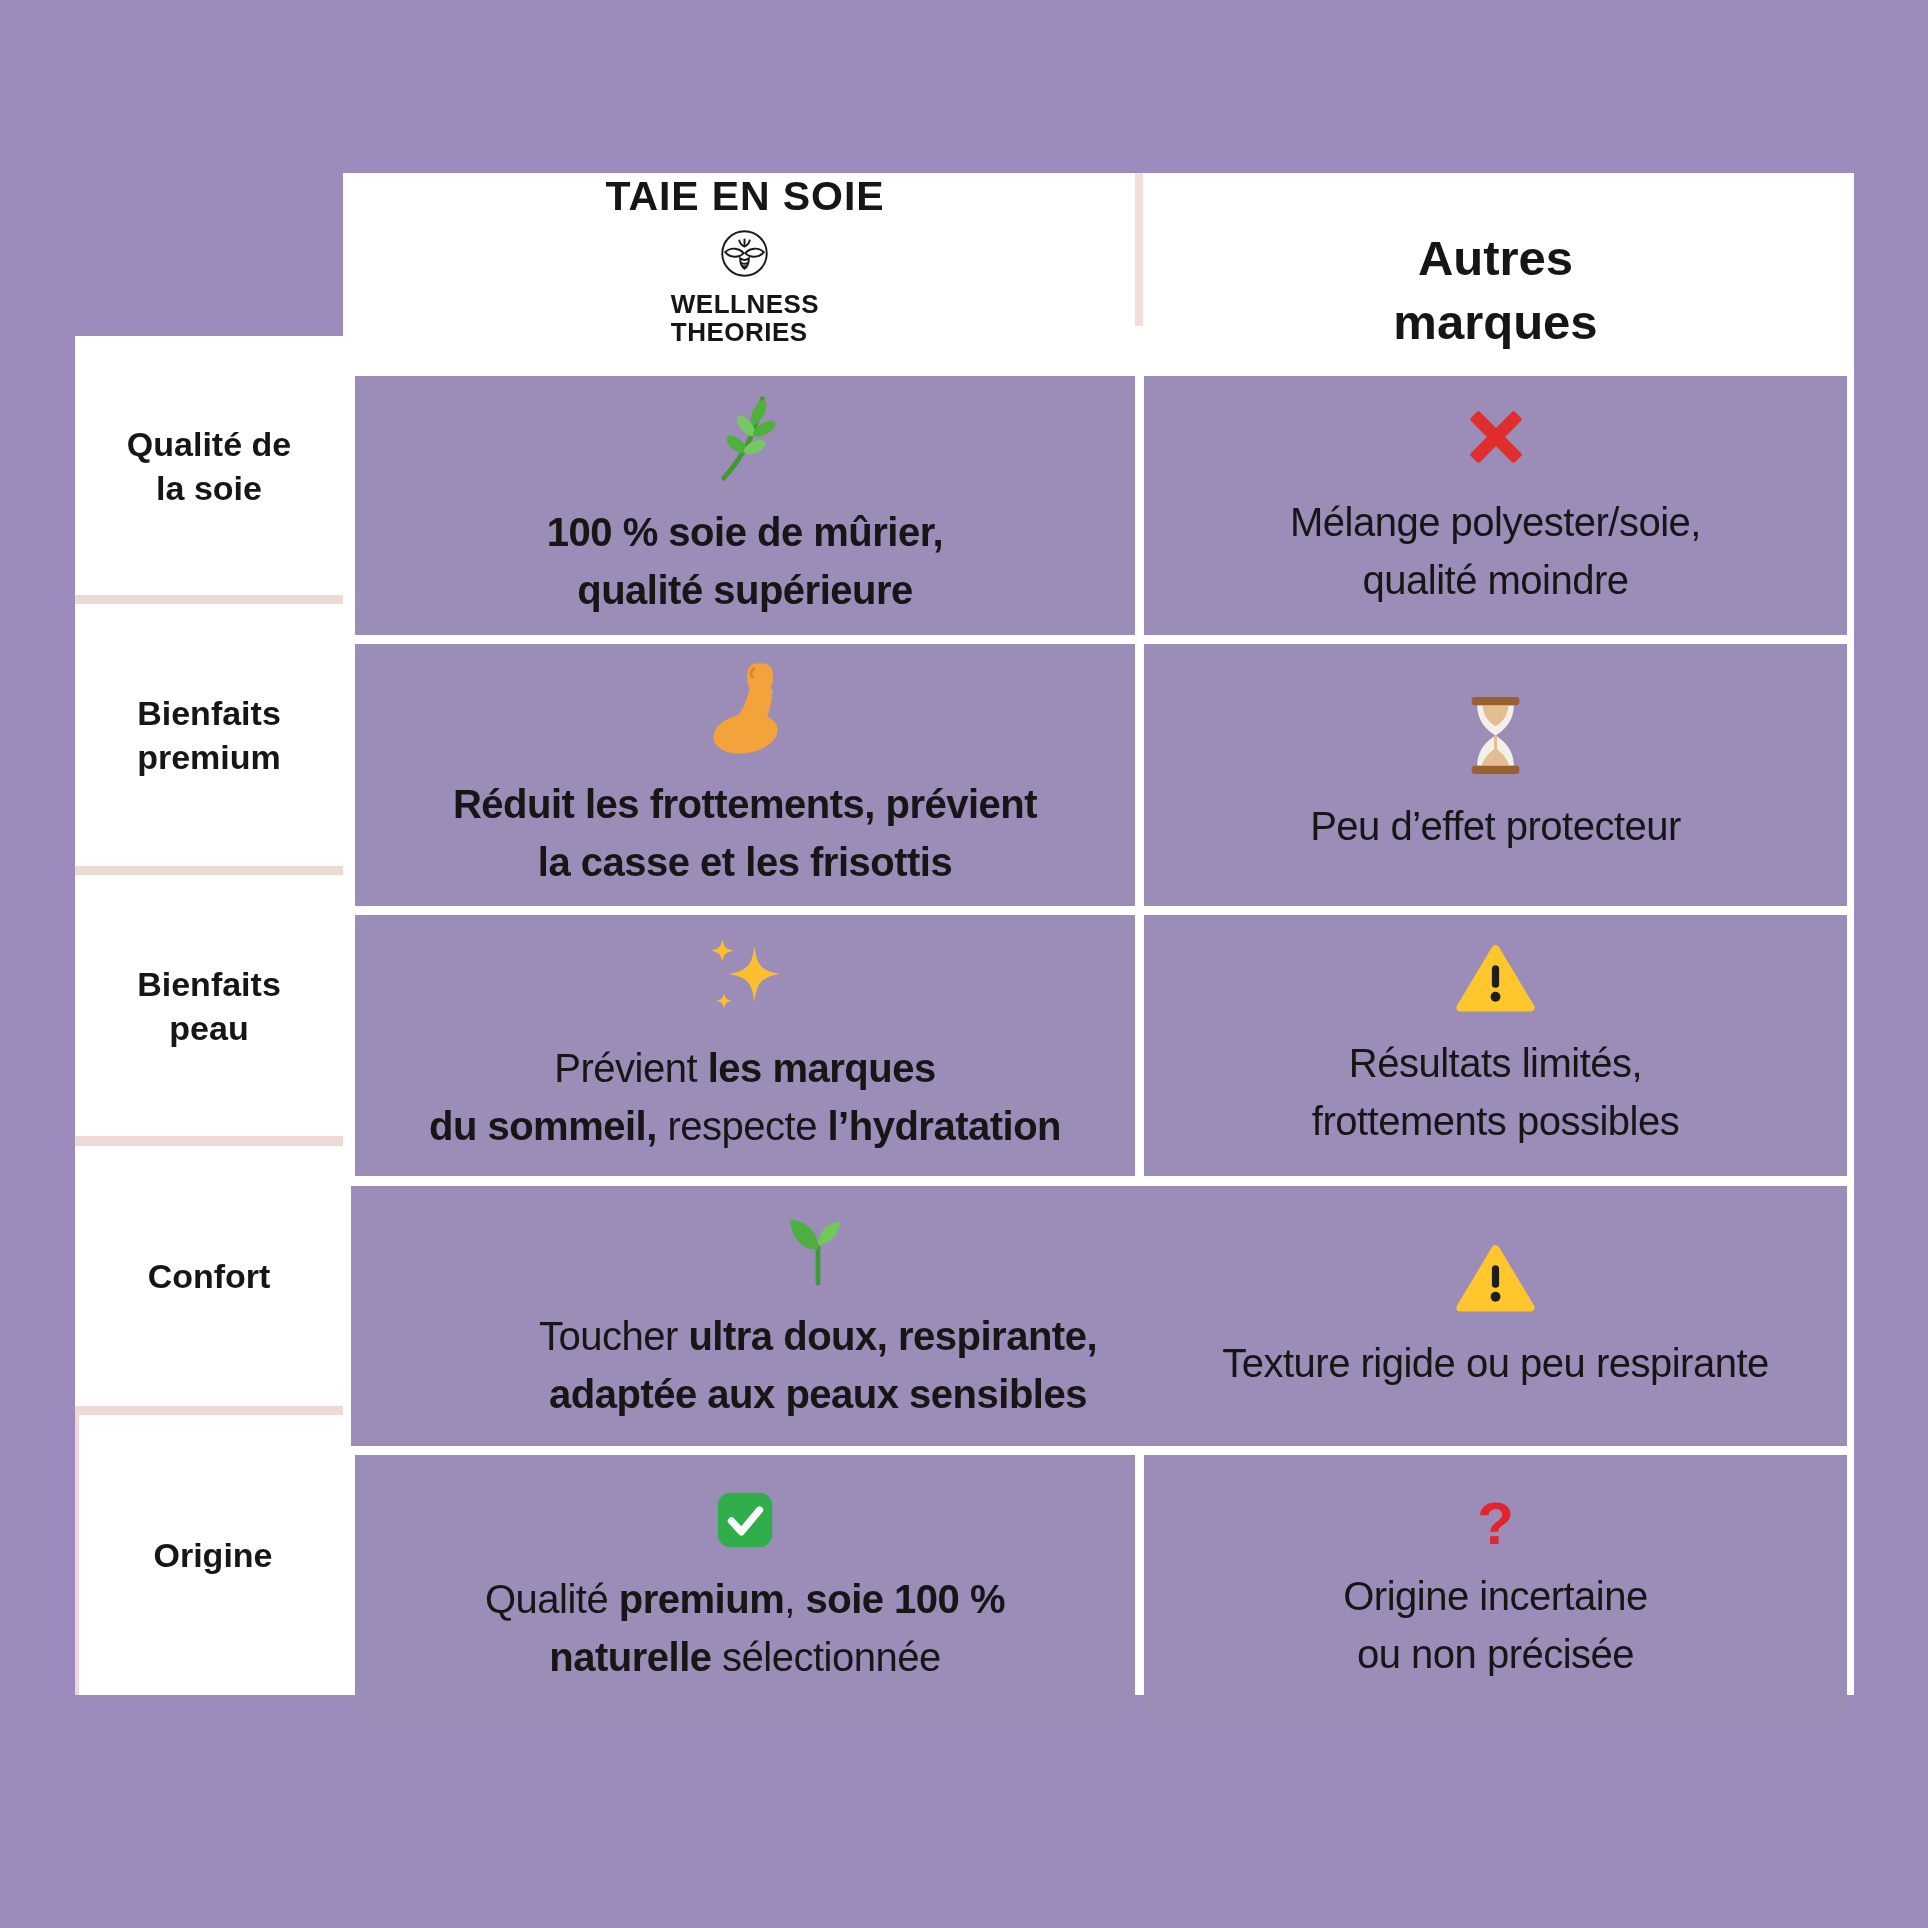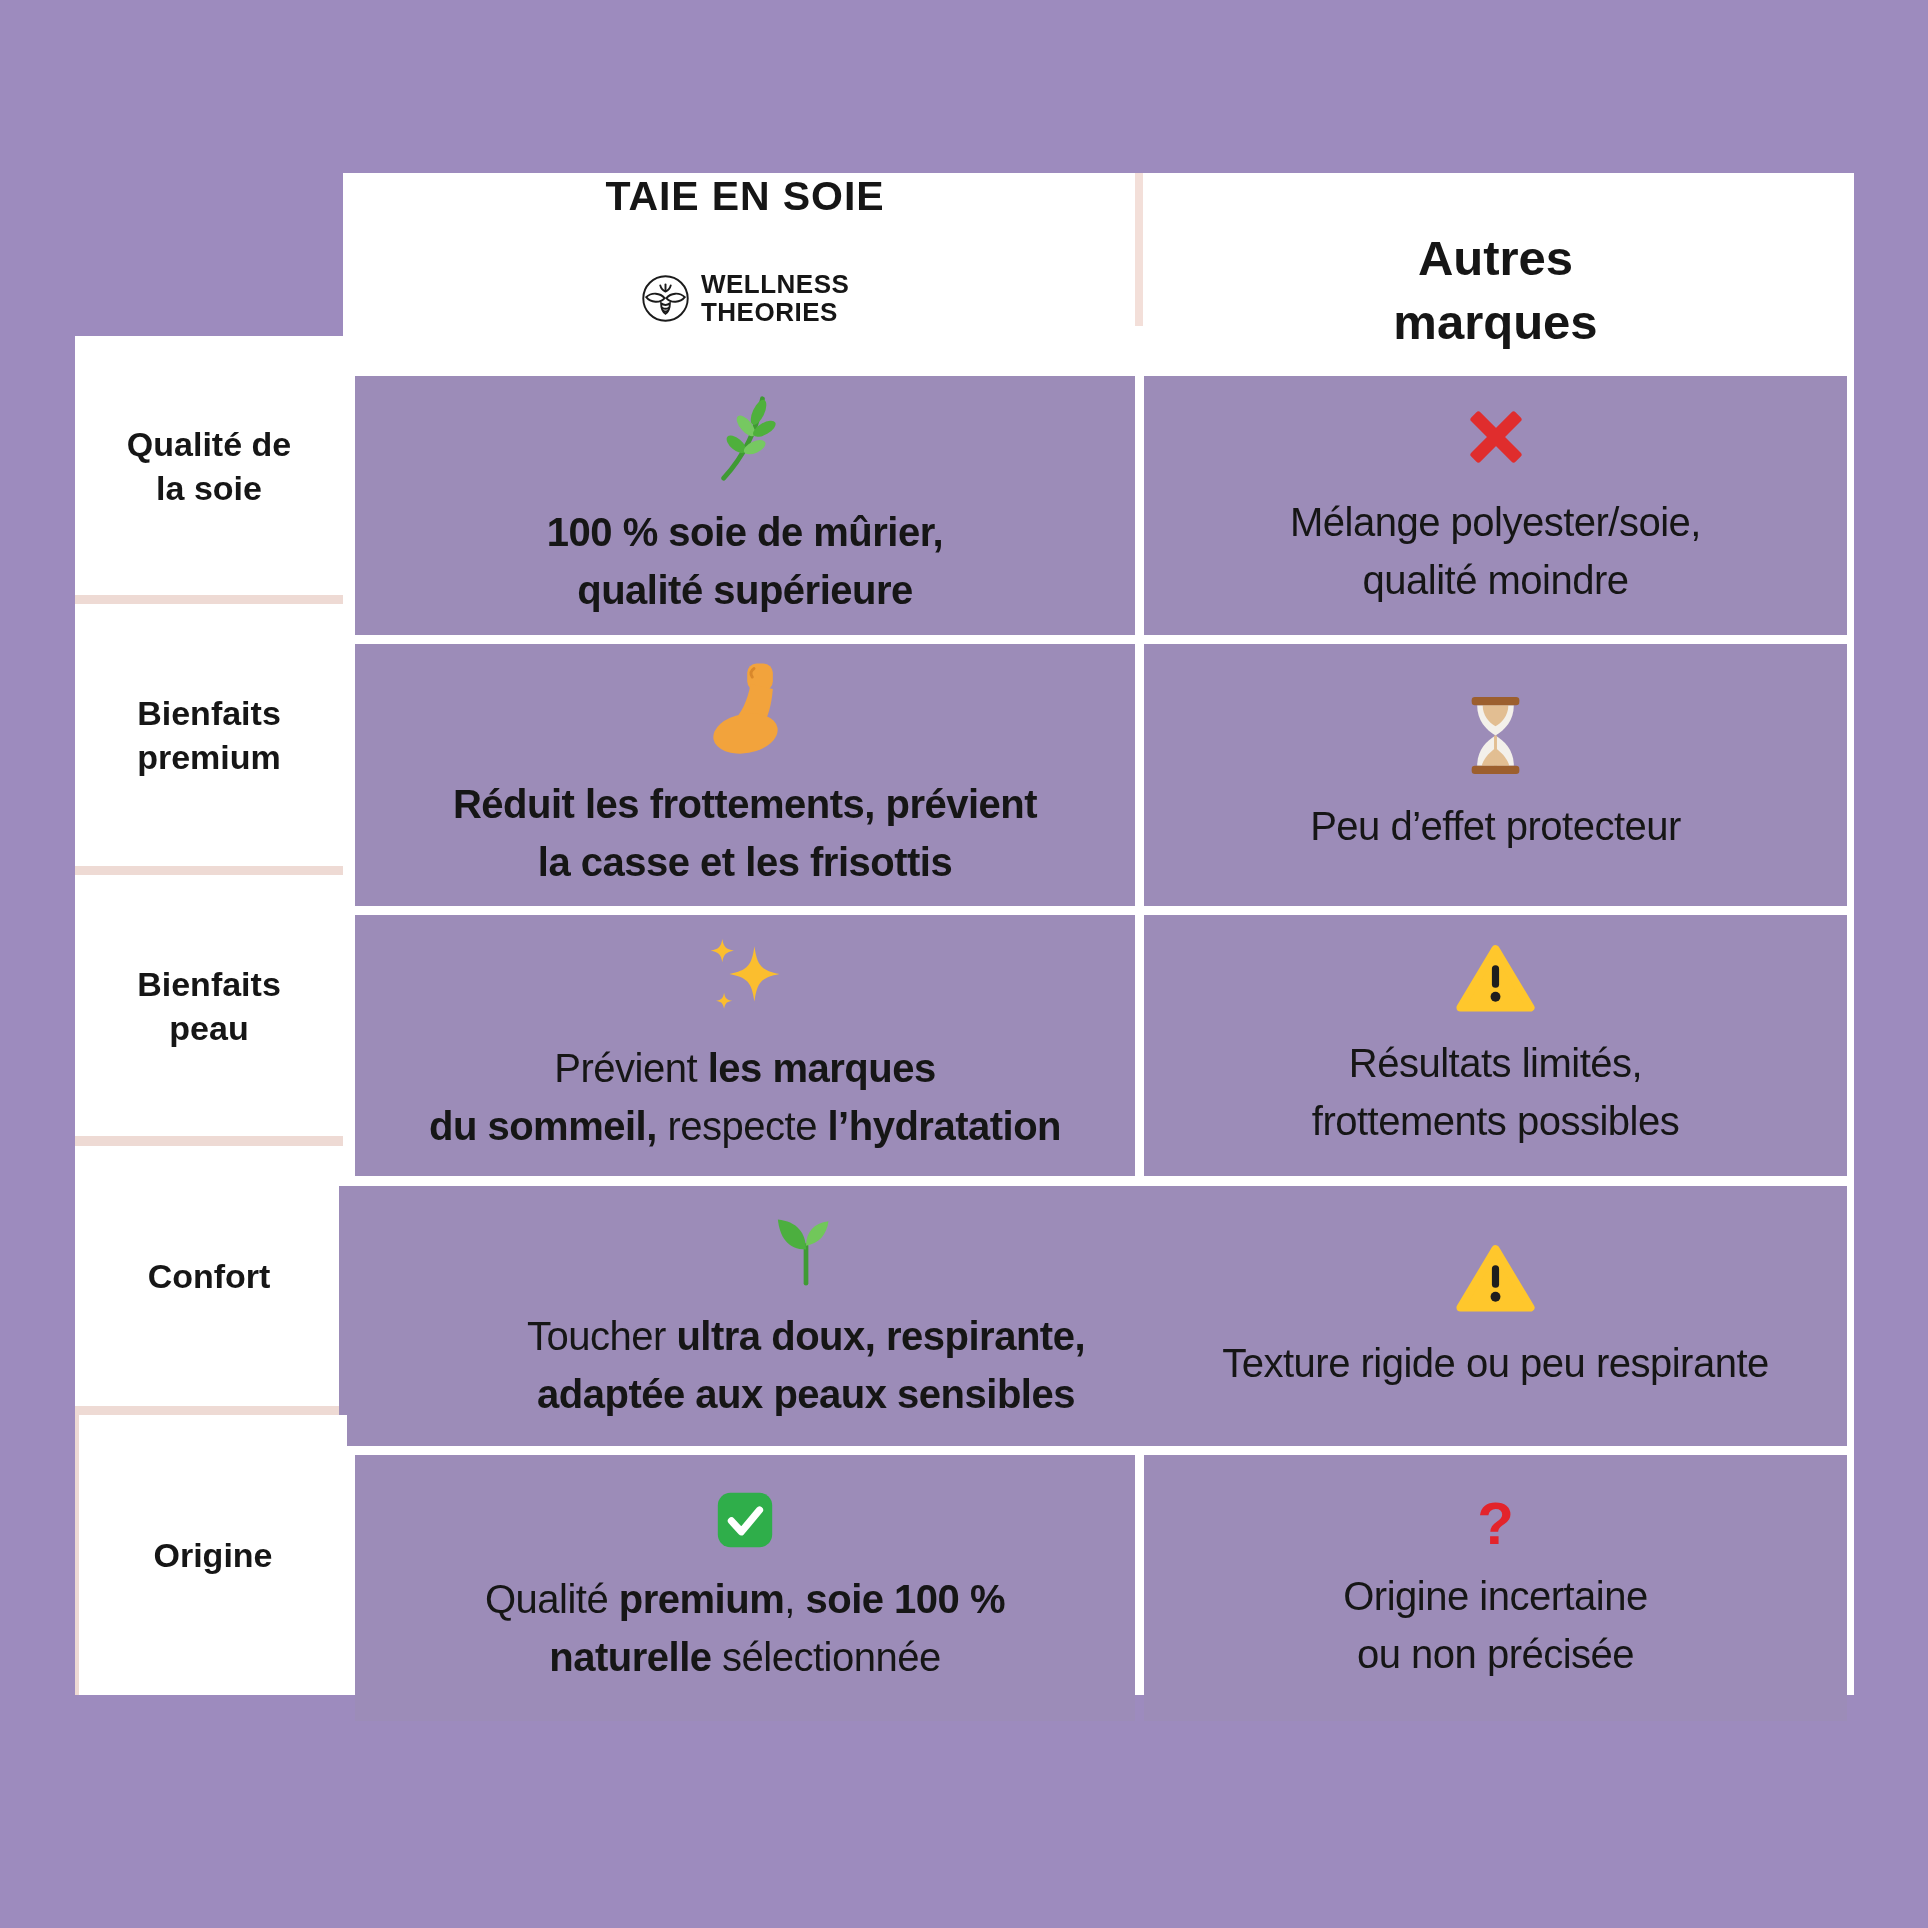--- a/index.html
+++ b/index.html
@@ -19,21 +19,21 @@
   .white-cell{background:#FFFFFF;}
   .purple-cell{background:#9C8CB8;margin-top:40px;}
   .label-cell{font-weight:700;font-size:34px;line-height:44px;}
   .cell-text{font-size:40px;line-height:58px;letter-spacing:-0.5px;}
   .cell-text .b{font-weight:700;}
   .cell-text .r{font-weight:400;}
   .boldtxt{font-weight:700;}
   .regtxt{font-weight:400;}
   .icon{margin-bottom:21px;display:flex;align-items:flex-end;justify-content:center;}
   .hdr-title{font-weight:700;font-size:41px;letter-spacing:0.9px;margin-bottom:9.4px;}
-  .brand-row{display:flex;align-items:center;gap:11.3px;}
+  .brand-row{display:flex;align-items:center;gap:11.3px;flex-direction:column;}
   .brand-text{font-weight:700;font-size:26px;line-height:28px;letter-spacing:0.5px;text-align:left;}
   .hdr-right{font-weight:700;font-size:49px;line-height:64px;margin-top:40px;}
   .qmark{font-size:60px;line-height:60px;font-weight:700;color:#E3242B;margin-bottom:13px;}
   svg{display:block;}
 </style>
 </head>
 <body>
 
 <div class="table-wrap">
   <div class="backing-white"></div>
@@ -166,21 +166,21 @@
     </div>
     <div class="cell-text regtxt">
       <div>Résultats limités,</div>
       <div>frottements possibles</div>
     </div>
   </div>
 
   <div class="cell white-cell label-cell" style="left:0;top:973px;width:268px;height:260px;align-items:center;">
     <div>Confort</div>
   </div>
-  <div class="cell purple-cell" style="left:264px;top:973px;width:934px;height:260px;align-items:center;">
+  <div class="cell purple-cell" style="left:276px;top:973px;width:934px;height:260px;align-items:center;">
     <div class="icon">
       <svg width="60" height="77" viewBox="0 0 64 80">
         <path d="M32,78 C32,60 32,50 32,38" stroke="#3E9B33" stroke-width="5" fill="none" stroke-linecap="round"></path>
         <path d="M32,42 C12,42 4,28 2,10 C22,12 32,24 32,42 Z" fill="#4CAF3F"></path>
         <path d="M32,38 C46,36 54,26 56,12 C40,14 32,24 32,38 Z" fill="#71C75A"></path>
       </svg>
     </div>
     <div class="cell-text">
       <div><span class="r">Toucher </span><span class="b">ultra doux, respirante,</span></div>
       <div><span class="b">adaptée aux peaux sensibles</span></div>

